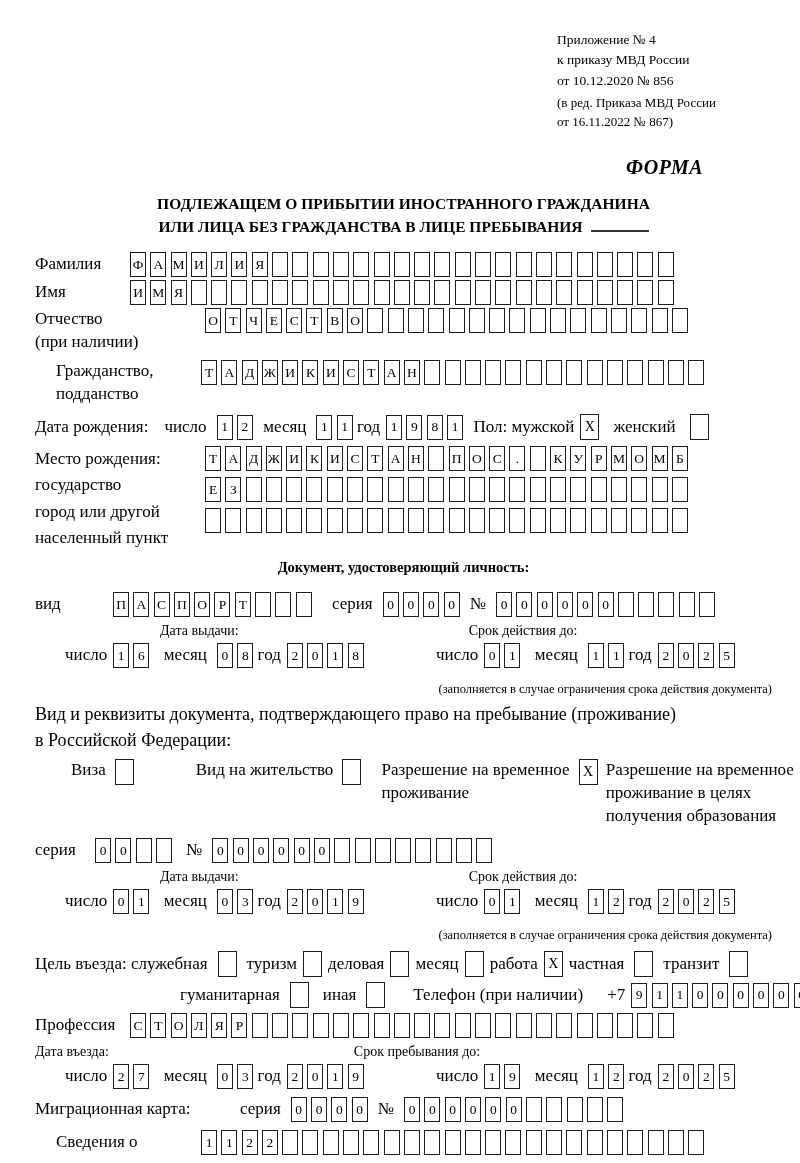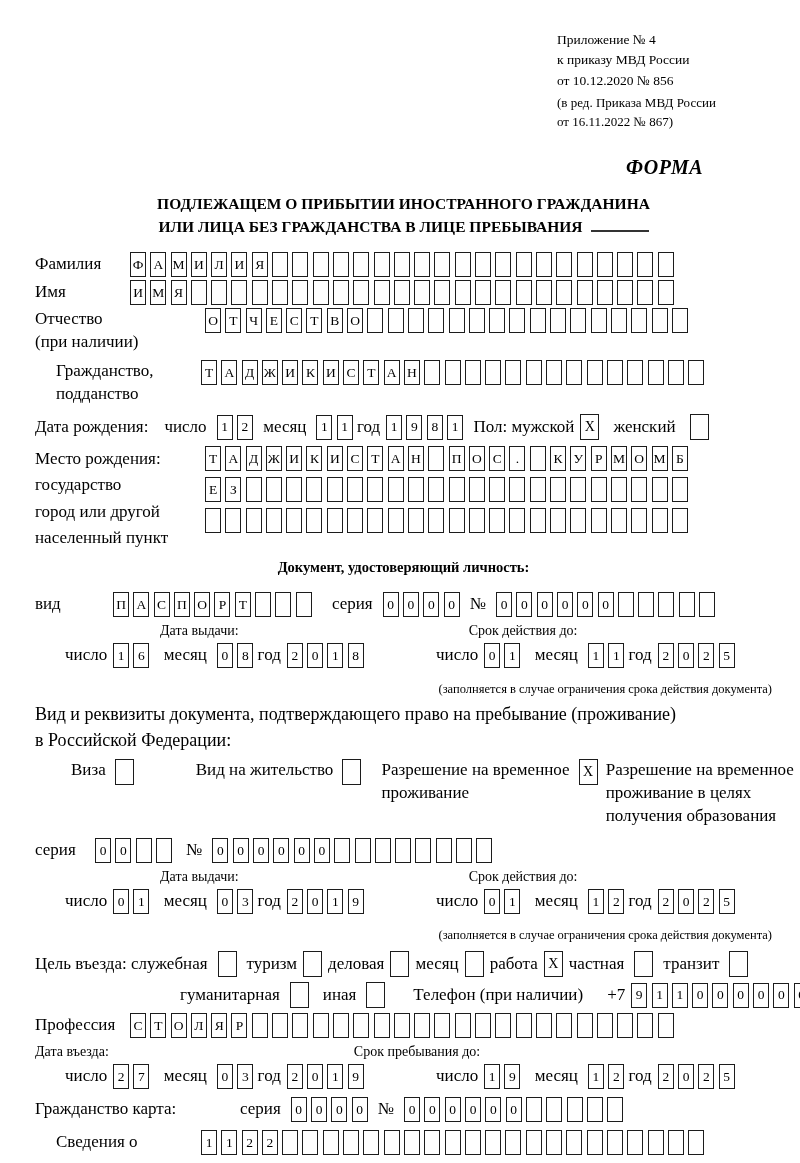--- a/index.html
+++ b/index.html
@@ -596,21 +596,21 @@
     <span class="lbl">год</span>
     <span class="cells gap6">
         <span class="cell">2</span>
         <span class="cell">0</span>
         <span class="cell">2</span>
         <span class="cell">5</span>
       </span>
   </div>
 
   <div class="row" style="margin-top:8px">
-    <span class="lbl" style="width:205px">Гражданство карта:</span>
+    <span class="lbl" style="width:205px">Миграционная карта:</span>
     <span class="lbl">серия</span>
     <span class="cells gap10">
         <span class="cell">0</span>
         <span class="cell">0</span>
         <span class="cell">0</span>
         <span class="cell">0</span>
       </span>
     <span class="lbl gap6">№</span>
     <span class="cells gap10">
         <span class="cell">0</span>

